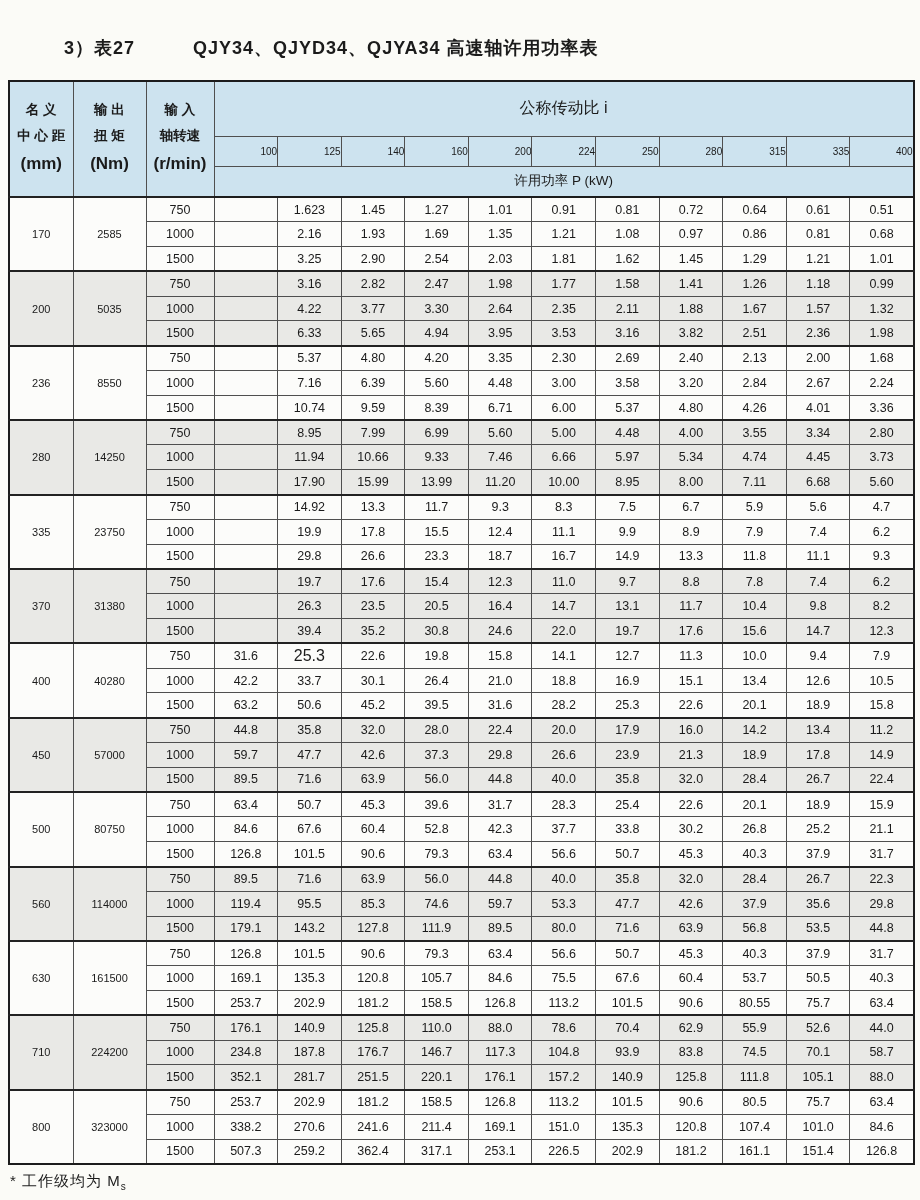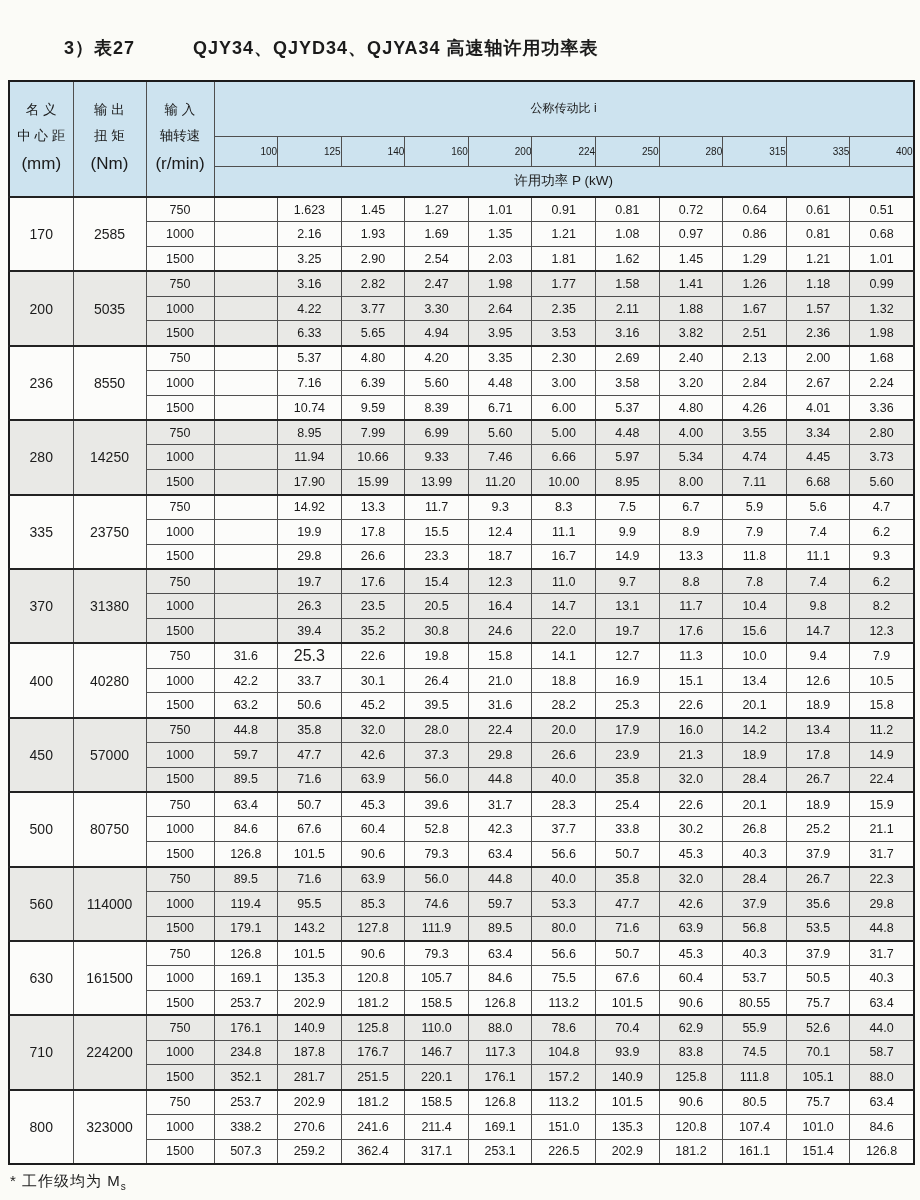--- a/index.html
+++ b/index.html
@@ -24,29 +24,29 @@
     width:905px;
     border-collapse:collapse; table-layout:fixed;
     border:2px solid #1c1c1c;
   }
   th, td {
     border:1px solid #4f4f4f;
     text-align:center; vertical-align:middle;
     overflow:hidden; white-space:nowrap;
   }
   thead th { background:#cde3ef; font-weight:normal; }
-  th.hd-left { font-size:13.5px; line-height:1.9; font-weight:normal; }
+  th.hd-left { font-size:13.5px; line-height:1.9; font-weight:bold; }
   th.hd-left .unit { font-size:17px; }
-  th.hd-ratio { height:55px; font-size:12px; }
+  th.hd-ratio { height:55px; font-size:16px; }
   tr.ratio-values th { height:30px; font-size:10px;text-align:right; }
   th.hd-power { height:31px; font-size:13.5px;margin-top:44px; }
   thead tr.power-row th { border-bottom:2px solid #1c1c1c; }
 
   tbody td { height:24.8px; font-size:12.5px; }
-  tbody td.merge { font-size:14px; }
+  tbody td.merge { font-size:11px; }
   tr.plain td { background:#fcfcfa; }
   tr.shade td { background:#e9e9e6; }
   tr.group-start td { border-top:2px solid #222; }
   td.big { font-size:16px; }
 
   .footnote {
     position:absolute; top:1172px; left:10px;
     font-size:15px; letter-spacing:1px;
   }
   .footnote sub { font-size:10px; }

